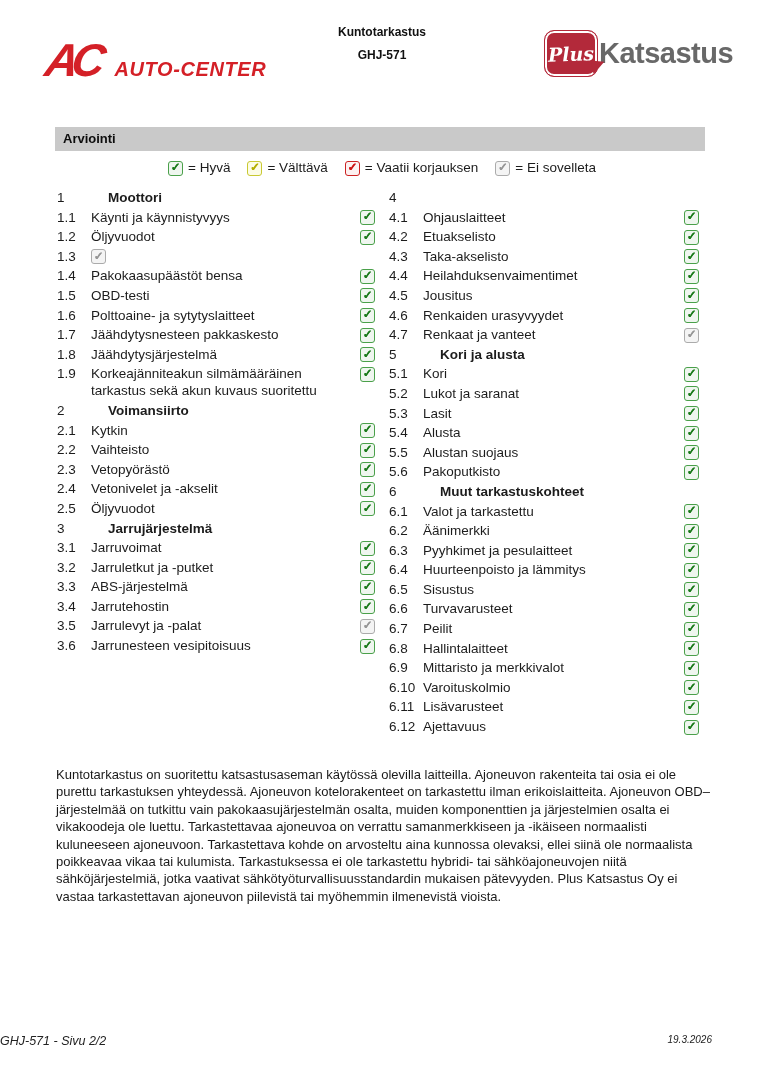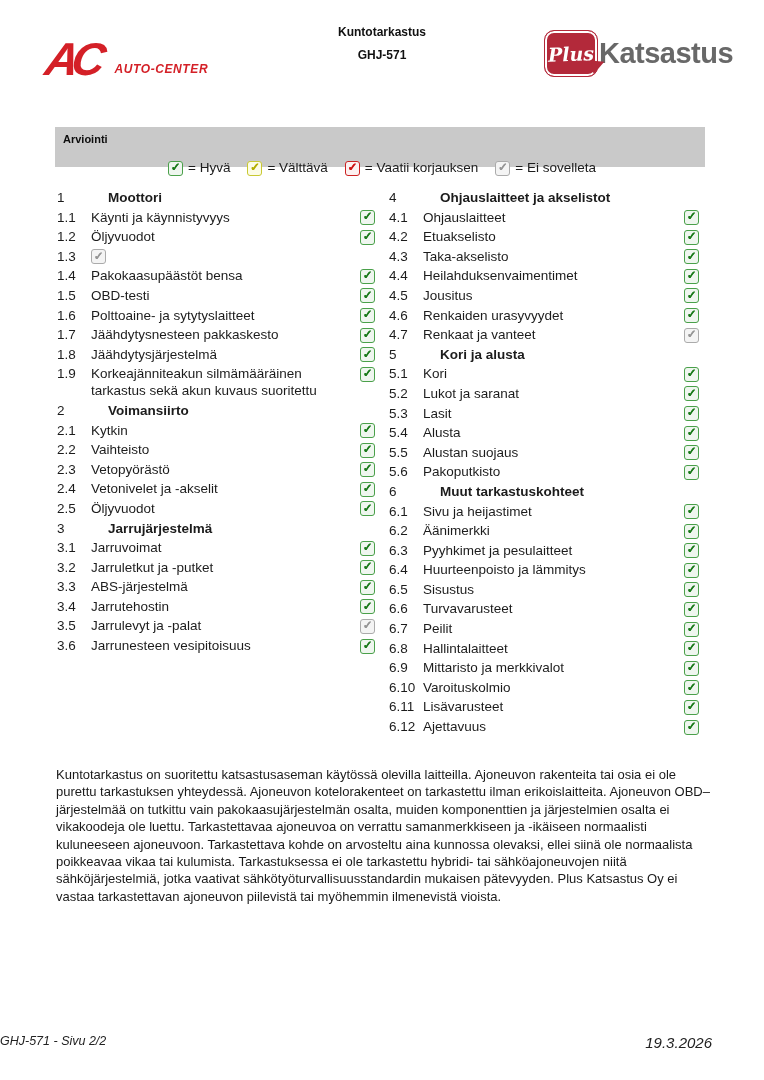--- a/index.html
+++ b/index.html
@@ -8,21 +8,21 @@
     font-family:"Liberation Sans", sans-serif; color:#1c1c1c; overflow:hidden;
   }
 
   
   .ac-logo { position:absolute; left:46px; top:38px; display:flex; align-items:center; }
   .ac-monogram {
     font-size:46px; font-weight:bold; font-style:italic; line-height:42px;
     color:var(--brand-red); letter-spacing:-7px; transform:skewX(-10deg); padding-right:8px;
   }
   .ac-name {
-    font-size:12px; font-weight:bold; font-style:italic; color:var(--brand-red);
+    font-size:20px; font-weight:bold; font-style:italic; color:var(--brand-red);
     letter-spacing:0.6px; margin-left:8px; margin-top:20px;
   }
   .doc-title { position:absolute; top:21px; left:0; width:100%; text-align:center;
     font-size:12px; font-weight:bold; line-height:23px; color:#111; }
   .plus-logo { position:absolute; left:544px; top:30px; display:flex; align-items:center; }
   .plus-badge {
     position:relative; width:54px; height:47px; background:var(--plus-badge-red);
     border-radius:10px; box-shadow: inset 0 0 0 2px #fff;
     border:1.5px solid var(--plus-badge-red);
     display:flex; align-items:center; justify-content:center; box-sizing:border-box;
@@ -33,22 +33,22 @@
     border-top:4px solid transparent; border-bottom:10px solid transparent;
     transform:rotate(-12deg);
   }
   .plus-text { color:#fff; font-style:italic; font-weight:bold; font-size:19px;
     font-family:"DejaVu Serif", serif; transform:rotate(-2deg); }
   .katsastus-text { font-size:29px; font-weight:bold; color:var(--katsastus-gray);
     margin-left:1px; letter-spacing:-0.5px; }
 
   
   .section-bar {
-    position:absolute; left:55px; top:127px; width:650px; height:40px;
-    background:var(--section-bar-gray); font-size:11px; font-weight:bold;
+    position:absolute; left:55px; top:127px; width:650px; height:24px;
+    background:var(--section-bar-gray); font-size:13px; font-weight:bold;
     line-height:24px; padding-left:8px; box-sizing:border-box; color:#0d0d0d;
   }
 
   
   .legend { position:absolute; top:159px; left:0; width:100%;
     display:flex; justify-content:center; align-items:center; gap:17px; font-size:13.5px; }
   .legend-item { display:flex; align-items:center; gap:5px; }
 
   
   .cb {
@@ -75,21 +75,21 @@
   .row.hdr .lbl { font-weight:bold;margin-left:17px; }
 
   
   .disclaimer { position:absolute; left:56px; top:766px; width:658px;
     font-size:13px; line-height:17.4px; color:#1a1a1a; }
 
   
   .footer-center { position:absolute; top:1034px; left:0; width:724px; text-align:left;
     font-style:italic; font-size:12.5px; color:#222; }
   .footer-right { position:absolute; top:1034px; right:52px;
-    font-style:italic; font-size:15px; color:#222;margin-left:31px; }
+    font-style:italic; font-size:10px; color:#222;margin-left:31px; }
 </style>
 </head>
 <body>
 
 <div class="page">
 
   <div class="ac-logo">
     <span class="ac-monogram">AC</span>
     <span class="ac-name">AUTO-CENTER</span>
   </div>
@@ -286,21 +286,20 @@
           <span class="num">3.6</span>
           <span class="lbl">Jarrunesteen vesipitoisuus</span>
           <span class="cb good">
             <span class="tick">✓</span>
           </span>
         </div>
       </div>
     <div class="col right">
         <div class="row hdr">
           <span class="num">4</span>
-          <span class="lbl">Ohjauslaitteet ja akselistot</span>
         </div>
         <div class="row">
           <span class="num">4.1</span>
           <span class="lbl">Ohjauslaitteet</span>
           <span class="cb good">
             <span class="tick">✓</span>
           </span>
         </div>
         <div class="row">
           <span class="num">4.2</span>
@@ -389,21 +388,21 @@
           <span class="cb good">
             <span class="tick">✓</span>
           </span>
         </div>
         <div class="row hdr">
           <span class="num">6</span>
           <span class="lbl">Muut tarkastuskohteet</span>
         </div>
         <div class="row">
           <span class="num">6.1</span>
-          <span class="lbl">Sivu ja heijastimet</span>
+          <span class="lbl">Valot ja tarkastettu</span>
           <span class="cb good">
             <span class="tick">✓</span>
           </span>
         </div>
         <div class="row">
           <span class="num">6.2</span>
           <span class="lbl">Äänimerkki</span>
           <span class="cb good">
             <span class="tick">✓</span>
           </span>

